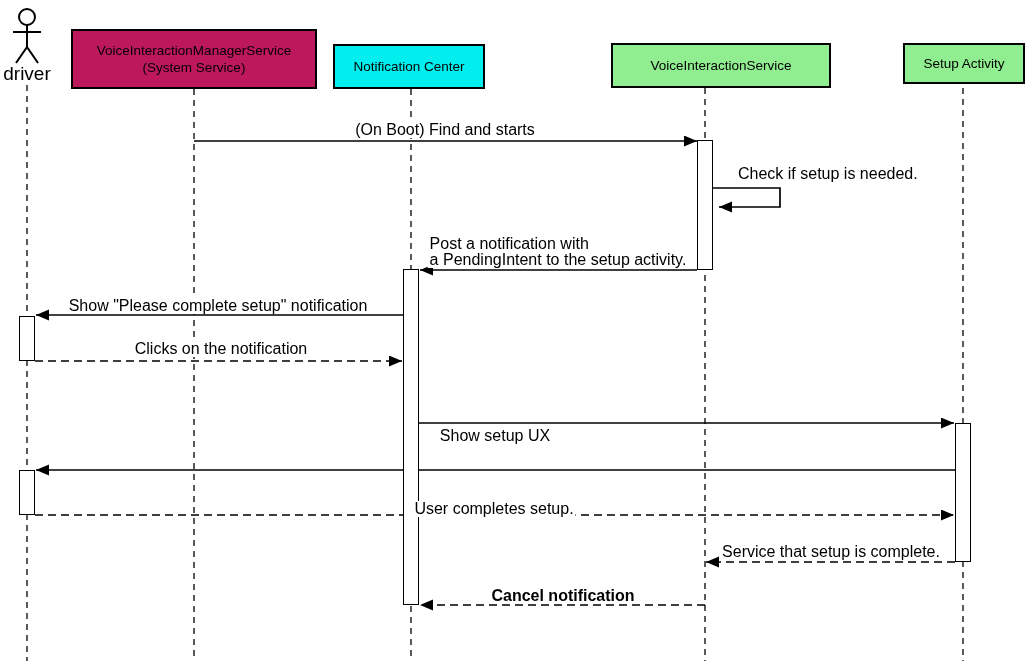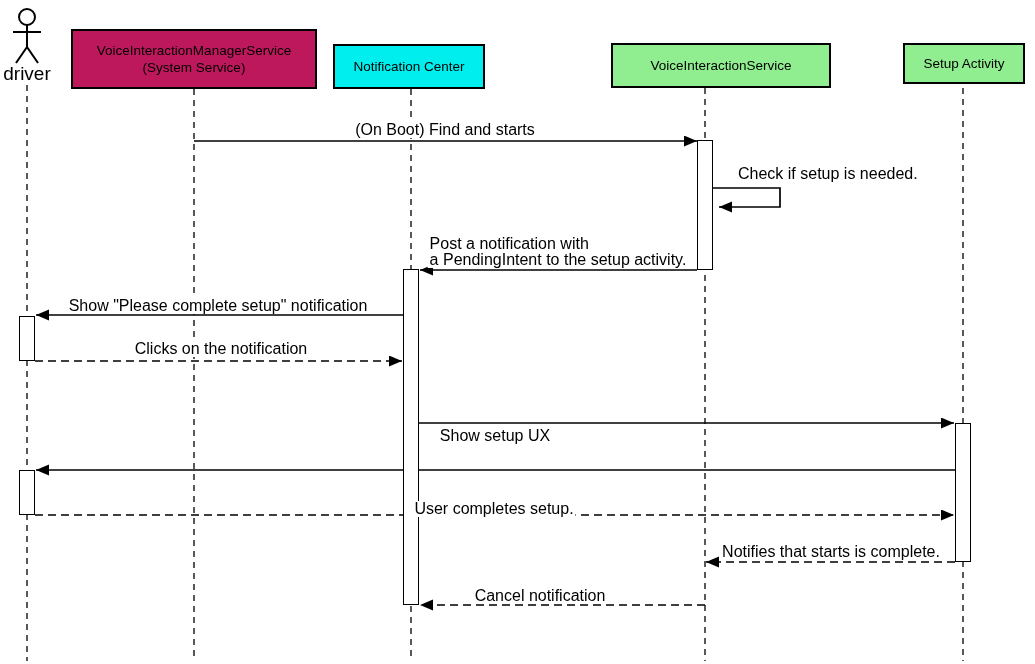--- a/index.html
+++ b/index.html
@@ -101,17 +101,17 @@
 
   <div class="mlabel centered" style="left:218px;top:298px;">Show "Please complete setup" notification</div>
 
   <div class="mlabel centered" style="left:221px;top:341px;">Clicks on the notification</div>
 
 
   <div class="mlabel centered" style="left:495px;top:428px;">Show setup UX</div>
 
   <div class="mlabel centered" style="left:494px;top:501px;">User completes setup.</div>
 
-  <div class="mlabel centered" style="left:831px;top:544px;">Notifies that starts is complete.</div>
+  <div class="mlabel centered" style="left:831px;top:544px;">Service that setup is complete.</div>
 
-  <div class="mlabel centered" style="left:540px;top:588px;">Cancel notification</div>
+  <div class="mlabel centered" style="left:563px;top:588px;font-weight:bold;">Cancel notification</div>
 
 </div>
 
 </body></html>

